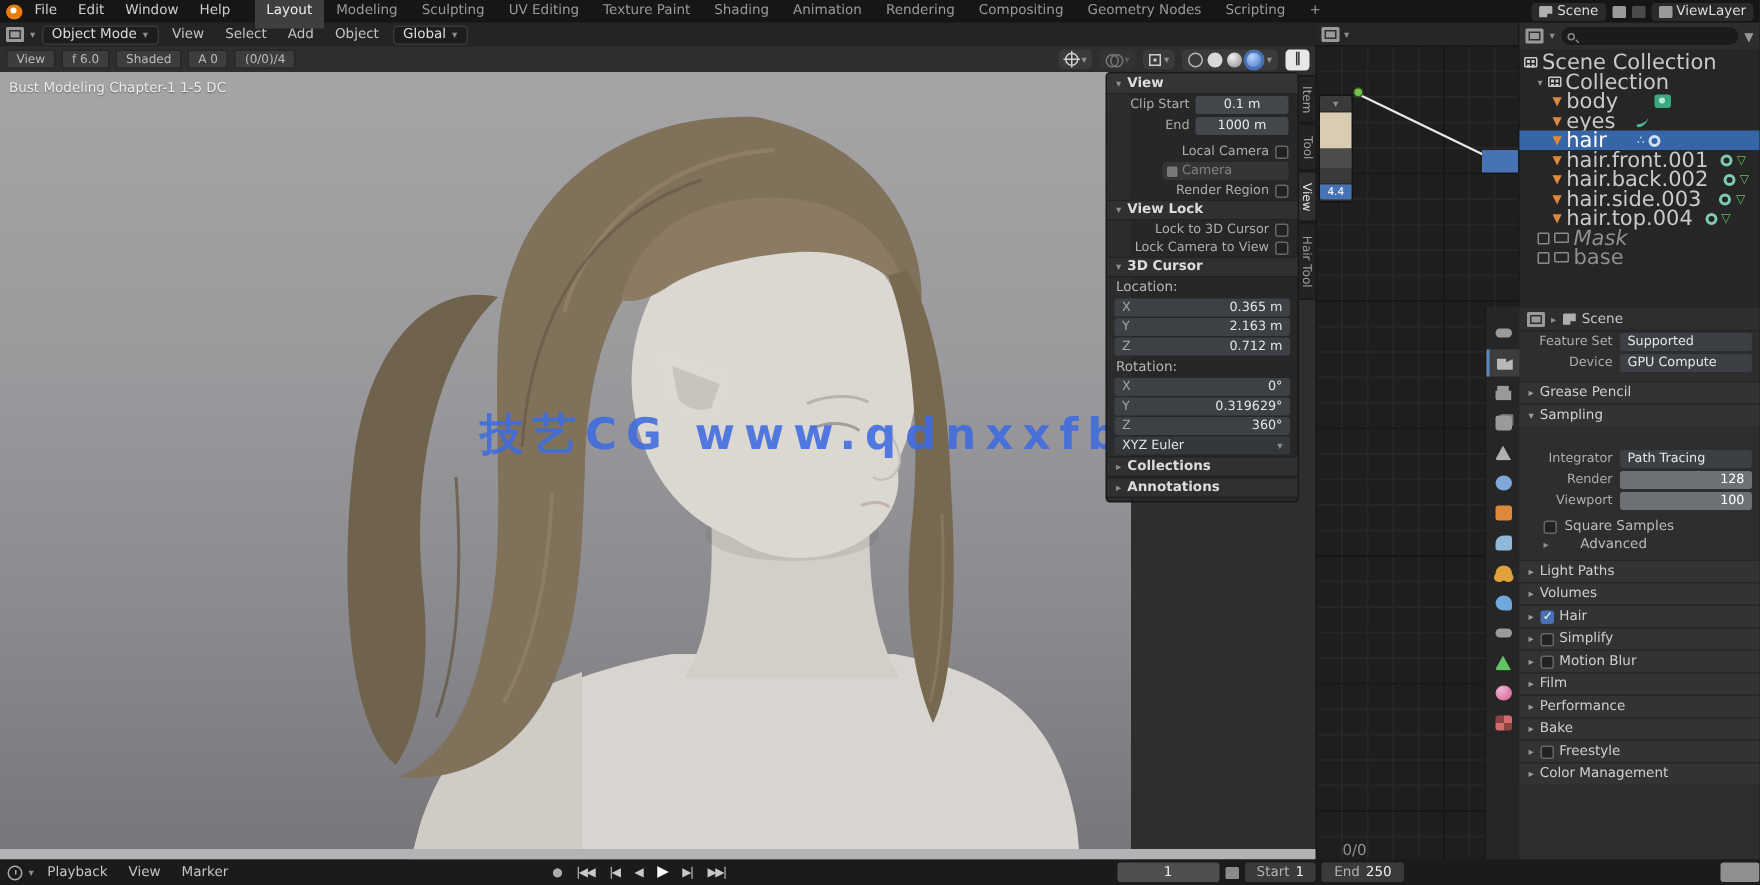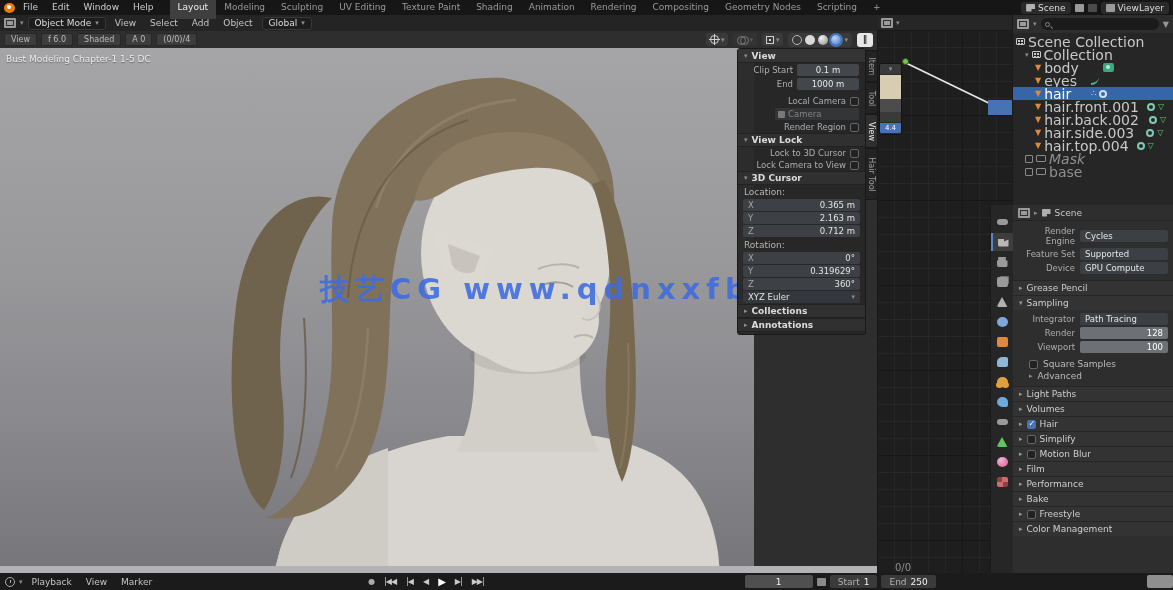--- a/index.html
+++ b/index.html
@@ -578,59 +578,55 @@
           <span class="pt-ic texture"></span>
         </div>
     </div>
     <div id="props-content">
       <div id="props-bread">
         <span class="ed-icon"></span>
         <span class="caret">▸</span>
         <span class="mini-ic scene"></span>
         <span>Scene</span>
       </div>
-      <div class="pr-row" style="margin-top:4px;">
-        <span class="pr-label">Render Engine</span>
-        <span class="pr-dd">Cycles</span>
-      </div>
       <div class="pr-row">
         <span class="pr-label">Feature Set</span>
         <span class="pr-dd">Supported</span>
       </div>
       <div class="pr-row">
         <span class="pr-label">Device</span>
         <span class="pr-dd">GPU Compute</span>
       </div>
       <div class="sec" style="margin-top:5px;">
         <span class="caret">▸</span>
           <span>Grease Pencil</span>
       </div>
       <div class="sec">
         <span class="caret">▾</span>
           <span>Sampling</span>
       </div>
-      <div class="pr-row" style="margin-top:2px;">
+      <div class="pr-row" style="margin-top:15px;">
         <span class="pr-label">Integrator</span>
         <span class="pr-dd">Path Tracing</span>
       </div>
       <div class="pr-row">
         <span class="pr-label">Render</span>
         <span class="pr-slider">128</span>
       </div>
       <div class="pr-row">
         <span class="pr-label">Viewport</span>
         <span class="pr-slider">100</span>
       </div>
       <div class="pr-row sub-indent" style="margin-top:4px;">
         <span class="chk"></span>
         <span style="color:#bbb;">Square Samples</span>
       </div>
       <div class="pr-row sub-indent">
         <span class="caret">▸</span>
-        <span style="color:#bbb;">Advanced</span>
+        <span style="color:#bbb;margin-left:16px;">Advanced</span>
       </div>
       <div class="sec" style="margin-top:4px;">
         <span class="caret">▸</span>
           <span>Light Paths</span>
       </div>
       <div class="sec">
         <span class="caret">▸</span>
           <span>Volumes</span>
       </div>
       <div class="sec">

